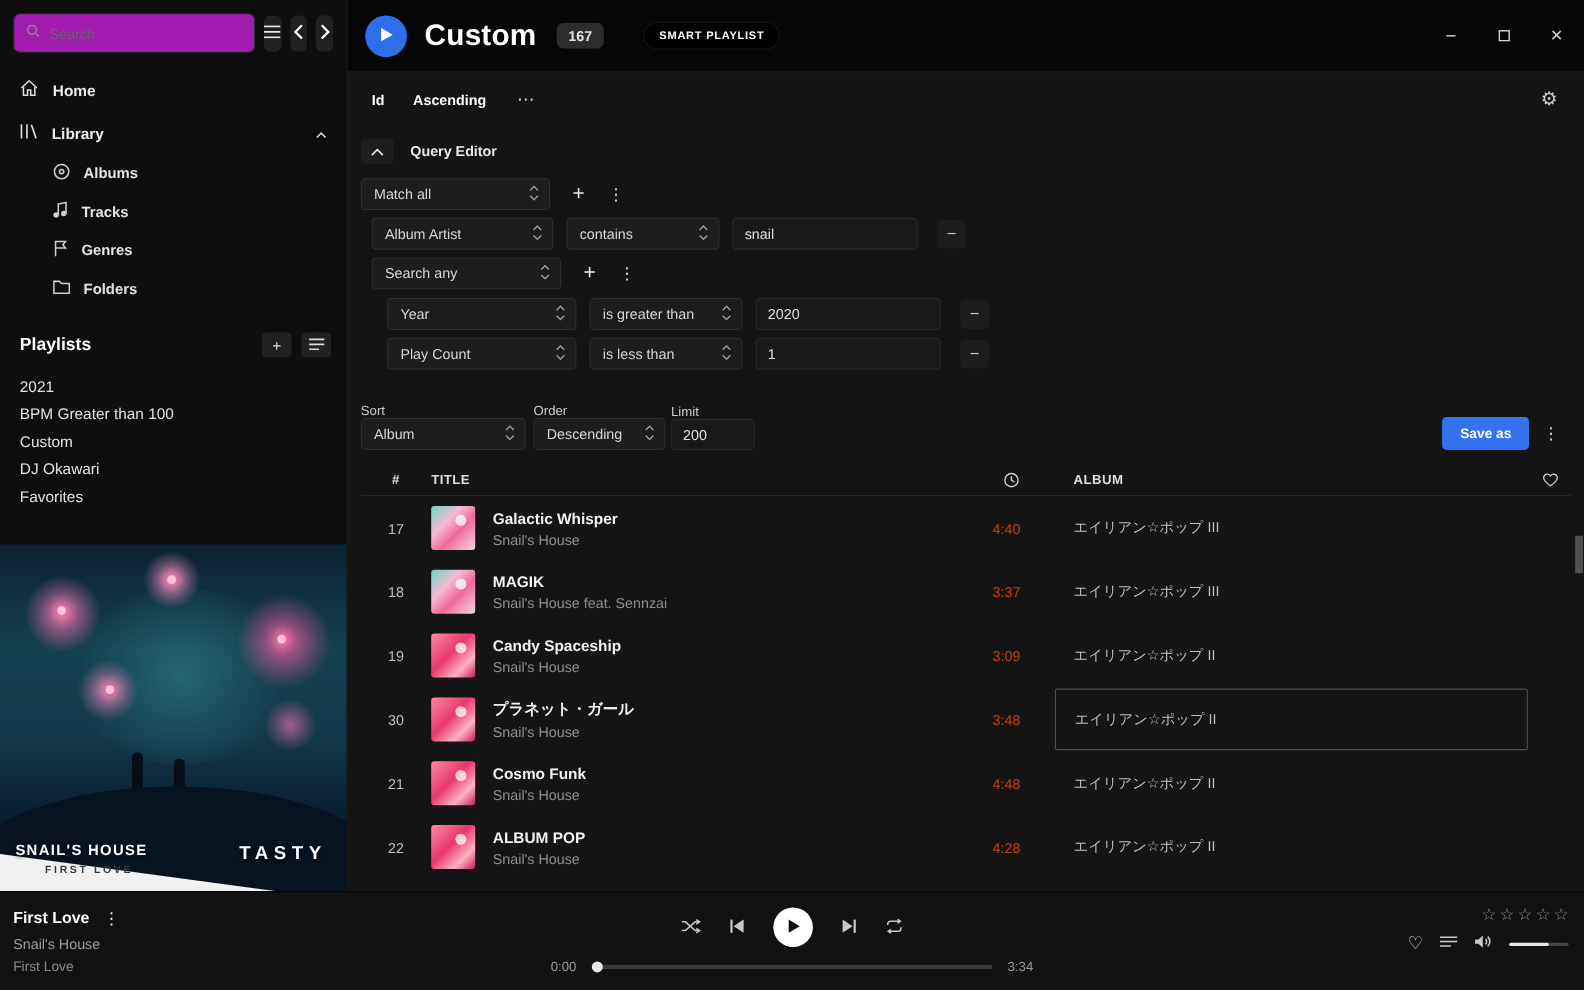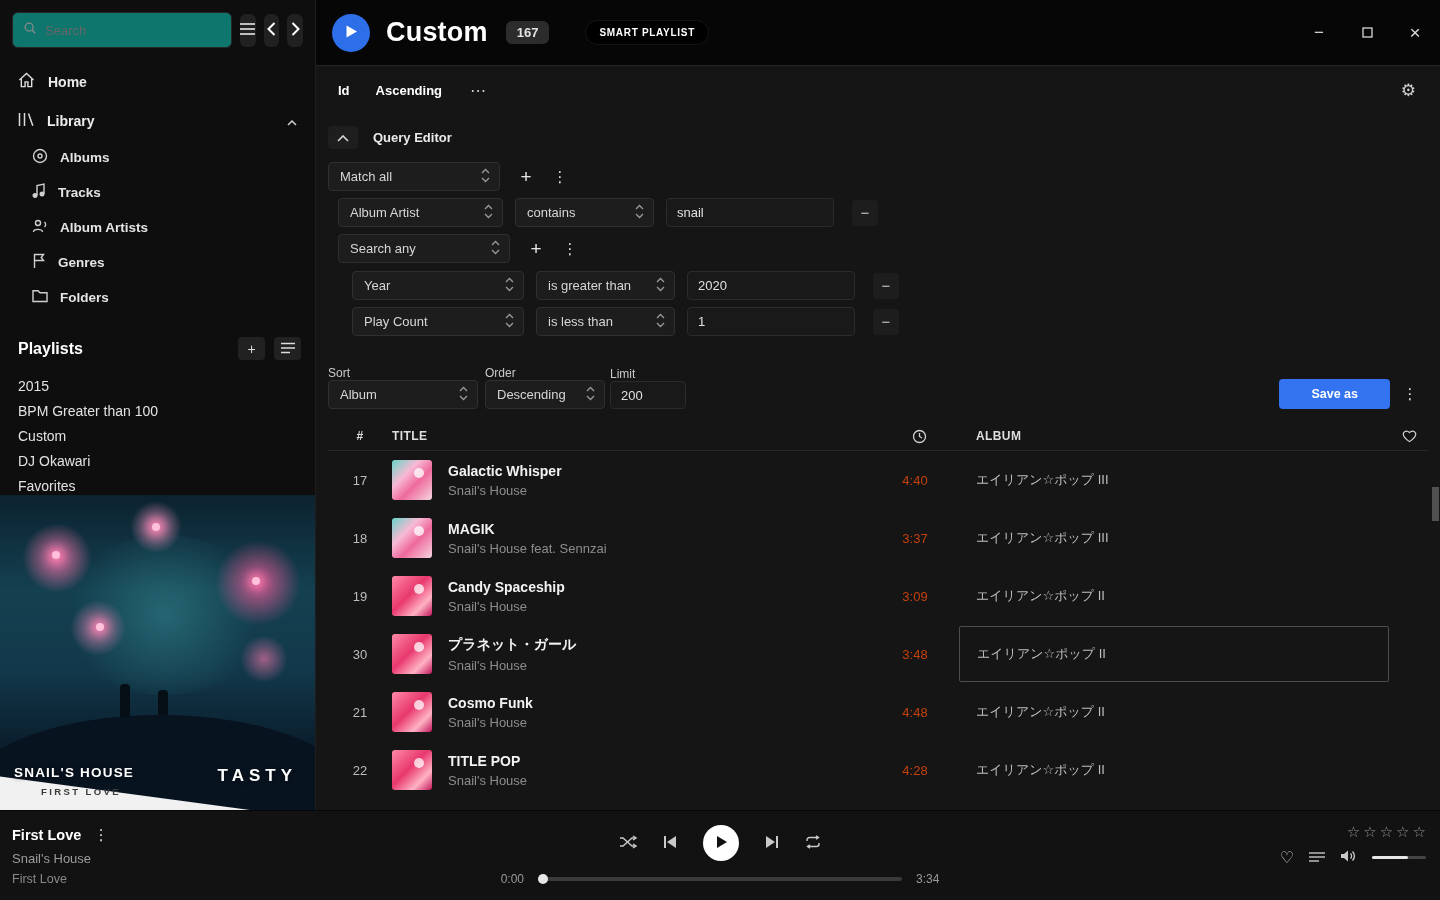--- a/index.html
+++ b/index.html
@@ -4,28 +4,28 @@
 <style>
   *{box-sizing:border-box;margin:0;padding:0}
   html,body{width:1440px;height:900px;overflow:hidden}
   body{background:#111;font-family:"Liberation Sans","DejaVu Sans",sans-serif;color:#e8e8e8;position:relative}
   button{font-family:inherit;cursor:pointer}
   input{font-family:inherit}
 
   
   .sidebar{position:absolute;left:0;top:0;width:315px;height:810px;background:#0e0e0e;z-index:3}
   .sb-top{display:flex;align-items:center;padding:12px 12px 10px;gap:8px}
-  .searchbox{flex:1;height:36px;background:#0f766e;border:1px solid #272727;border-radius:6px;display:flex;align-items:center;padding:0 10px;gap:8px}
+  .searchbox{flex:1;height:36px;background:#a21caf;border:1px solid #272727;border-radius:6px;display:flex;align-items:center;padding:0 10px;gap:8px}
   .searchbox input{flex:1;background:transparent;border:none;outline:none;color:#ddd;font-size:13px}
   .searchbox input::placeholder{color:#666}
   .sq-btn{width:33px;height:33px;background:#212121;border:none;border-radius:6px;display:flex;align-items:center;justify-content:center;color:#e8e8e8}
   .nav{padding-top:4px}
   .nav-item{display:flex;align-items:center;height:39px;padding:0 18px;font-size:14px;font-weight:700;color:#ececec;gap:13px;cursor:pointer}
   .nav-item .chev{margin-left:auto}
-  .sub-item{display:flex;align-items:center;height:35px;padding-left:32px;font-size:13.5px;font-weight:600;color:#e4e4e4;gap:12px;cursor:pointer}
+  .sub-item{display:flex;align-items:center;height:35px;padding-left:48px;font-size:13.5px;font-weight:600;color:#e4e4e4;gap:12px;cursor:pointer}
   .playlists{margin-top:22px;padding:0 14px 0 18px}
   .pl-head{display:flex;align-items:center}
   .pl-title{font-size:16px;font-weight:800;color:#fff}
   .pl-btn{width:27px;height:23px;background:#212121;border:none;border-radius:4px;display:flex;align-items:center;justify-content:center;color:#ddd;margin-left:9px;font-size:14px}
   .pl-items{margin-top:13px}
   .pl-item{height:25px;display:flex;align-items:center;font-size:14px;color:#e2e2e2;cursor:pointer}
 
   
   .cover{position:absolute;left:0;bottom:0;width:315px;height:315px;overflow:hidden;
     background:linear-gradient(180deg,#0c2230 0%,#144050 30%,#12394b 55%,#0a1d2c 80%,#071019 100%)}
@@ -81,21 +81,21 @@
   .ghost-btn{width:28px;height:28px;display:flex;align-items:center;justify-content:center;color:#e6e6e6;font-size:19px;background:transparent;border:none}
   .dots-v{width:16px;text-align:center;color:#e0e0e0;font-size:15px;background:none;border:none}
   .minus-btn{width:26px;height:26px;background:#1d1d1d;border:none;border-radius:4px;color:#c9c9c9;display:flex;align-items:center;justify-content:center;font-size:15px;margin-left:6px}
 
   .qe-meta{margin-top:30px;display:flex;align-items:flex-end}
   .meta-col{display:flex;flex-direction:column;gap:0}
   .meta-label{font-size:12px;color:#c9c9c9}
   .mc-order{margin-left:7px}.mc-limit{margin-left:5px}
   .limit-input{height:28px;width:76px;background:#191919;border:1px solid #2b2b2b;border-radius:4px;color:#e0e0e0;font-size:13px;padding:0 10px;outline:none}
   .save-wrap{margin-left:auto;display:flex;align-items:center;gap:12px;margin-right:10px}
-  .save-btn{background:#3473f0;border:none;border-radius:4px;color:#fff;font-size:12.5px;font-weight:700;padding:8px 32px}
+  .save-btn{background:#3473f0;border:none;border-radius:4px;color:#fff;font-size:12.5px;font-weight:700;padding:8px 16px}
 
   
   .track-table{margin-top:13px}
   .thead,.trow{display:grid;grid-template-columns:64px 56px 431px 80px 430px 40px;align-items:center}
   .thead{height:29px;border-bottom:1px solid #282828;color:#dedede;font-size:12px;font-weight:600;letter-spacing:.4px}
   .th-num{text-align:center}
   .th-icon{display:flex;justify-content:center}
   .trow{height:58px}
   .t-num{text-align:center;color:#bdbdbd;font-size:13px}
   .thumb{width:40px;height:40px;border-radius:3px;position:relative;overflow:hidden}
@@ -215,30 +215,20 @@
         <svg width="14" height="16" viewBox="0 0 14 16" fill="none" stroke="#cfcfcf" stroke-width="1.4">
             <path d="M5 12.5 V2.5 L12 1 V11"></path>
             <circle cx="3" cy="12.5" r="1.8" fill="#cfcfcf"></circle>
             <circle cx="10" cy="11" r="1.8" fill="#cfcfcf"></circle>
           </svg>
       </span>
       <span>Tracks</span>
     </div>
     <div class="sub-item">
       <span>
-        <svg width="16" height="16" viewBox="0 0 16 16" fill="none" stroke="#cfcfcf" stroke-width="1.4">
-            <circle cx="6" cy="5" r="2.5"></circle>
-            <path d="M1.5 14 C1.5 10.5 10.5 10.5 10.5 14"></path>
-            <path d="M12.5 4 C14 5.5 14 7.5 12.5 9"></path>
-          </svg>
-      </span>
-      <span>Album Artists</span>
-    </div>
-    <div class="sub-item">
-      <span>
         <svg width="14" height="16" viewBox="0 0 14 16" fill="none" stroke="#cfcfcf" stroke-width="1.4">
             <path d="M2.5 15 V1.5 H11.5 L9.2 4.5 L11.5 7.5 H2.5"></path>
           </svg>
       </span>
       <span>Genres</span>
     </div>
     <div class="sub-item">
       <span>
         <svg width="16" height="14" viewBox="0 0 16 14" fill="none" stroke="#cfcfcf" stroke-width="1.4">
             <path d="M1 12.5 V1.8 H6 L8 3.8 H15 V12.5 Z"></path>
@@ -261,21 +251,21 @@
                 <line x1="0" y1="1.5" x2="14" y2="1.5"></line>
                 <line x1="0" y1="6" x2="14" y2="6"></line>
                 <line x1="0" y1="10.5" x2="9" y2="10.5"></line>
               </g>
             </svg>
         </span>
       </button>
     </div>
     <div class="pl-items">
       <div class="pl-item">
-          <span>2015</span>
+          <span>2021</span>
         </div>
       <div class="pl-item">
           <span>BPM Greater than 100</span>
         </div>
       <div class="pl-item">
           <span>Custom</span>
         </div>
       <div class="pl-item">
           <span>DJ Okawari</span>
         </div>
@@ -556,21 +546,21 @@
             <div class="t-artist">Snail's House</div>
           </span>
         <span class="t-dur">4:48</span>
         <span class="t-album">エイリアン☆ポップ II</span>
         <span></span>
       </div>
       <div class="trow">
         <span class="t-num">22</span>
         <span class="thumb thumb-b"></span>
         <span>
-            <div class="t-title">TITLE POP</div>
+            <div class="t-title">ALBUM POP</div>
             <div class="t-artist">Snail's House</div>
           </span>
         <span class="t-dur">4:28</span>
         <span class="t-album">エイリアン☆ポップ II</span>
         <span></span>
       </div>
     </div>
   </div>
 </main>
 

